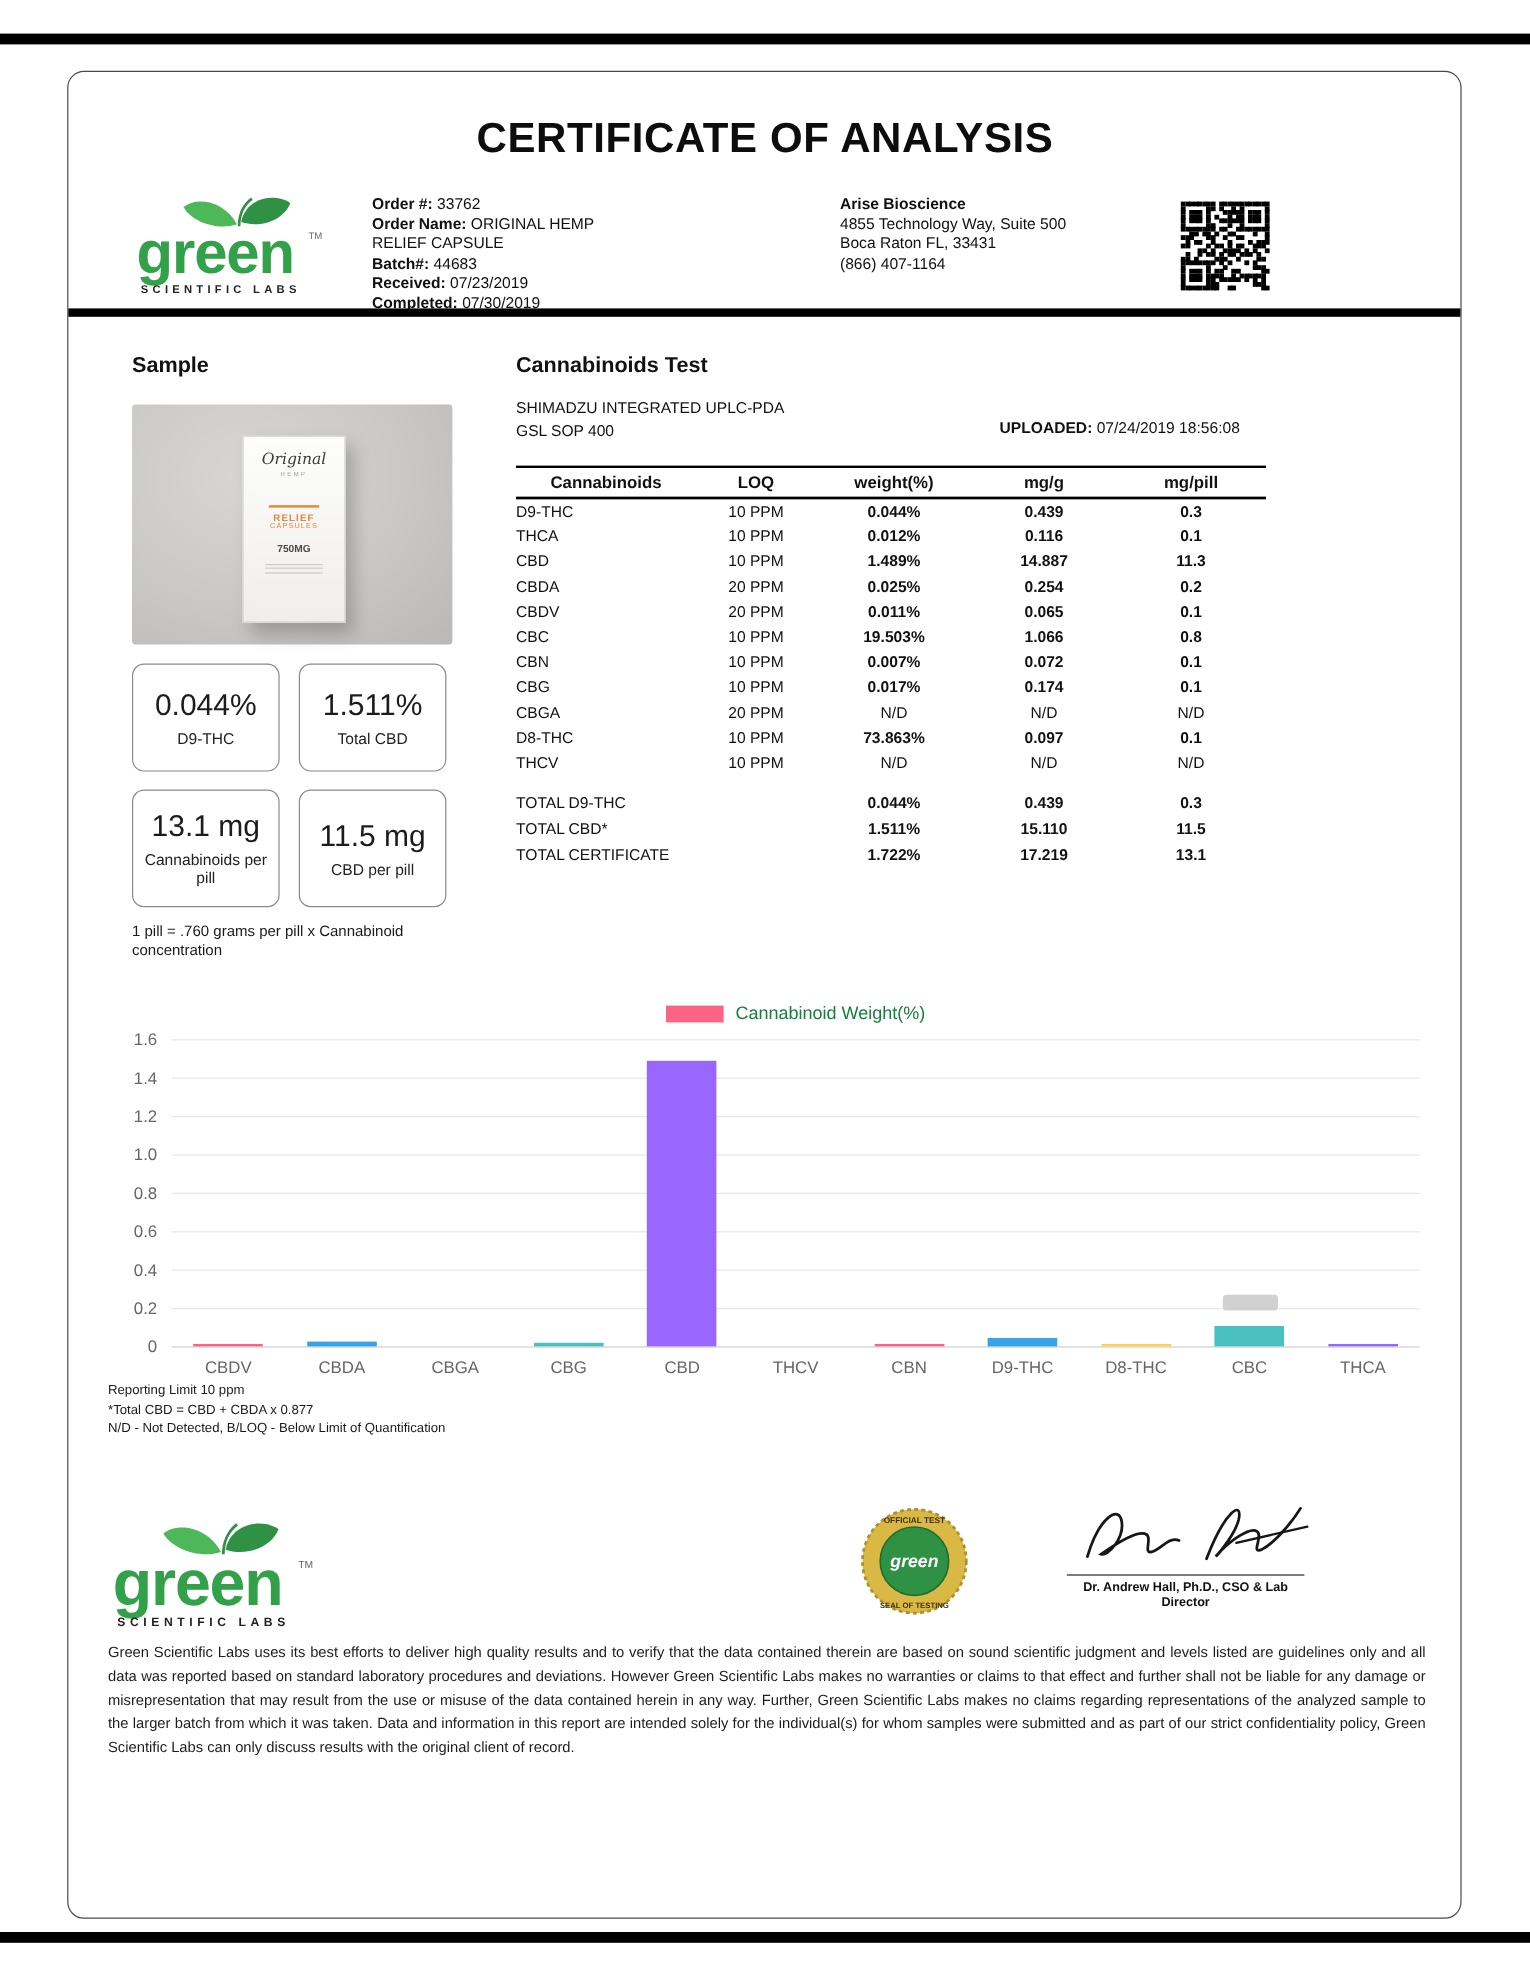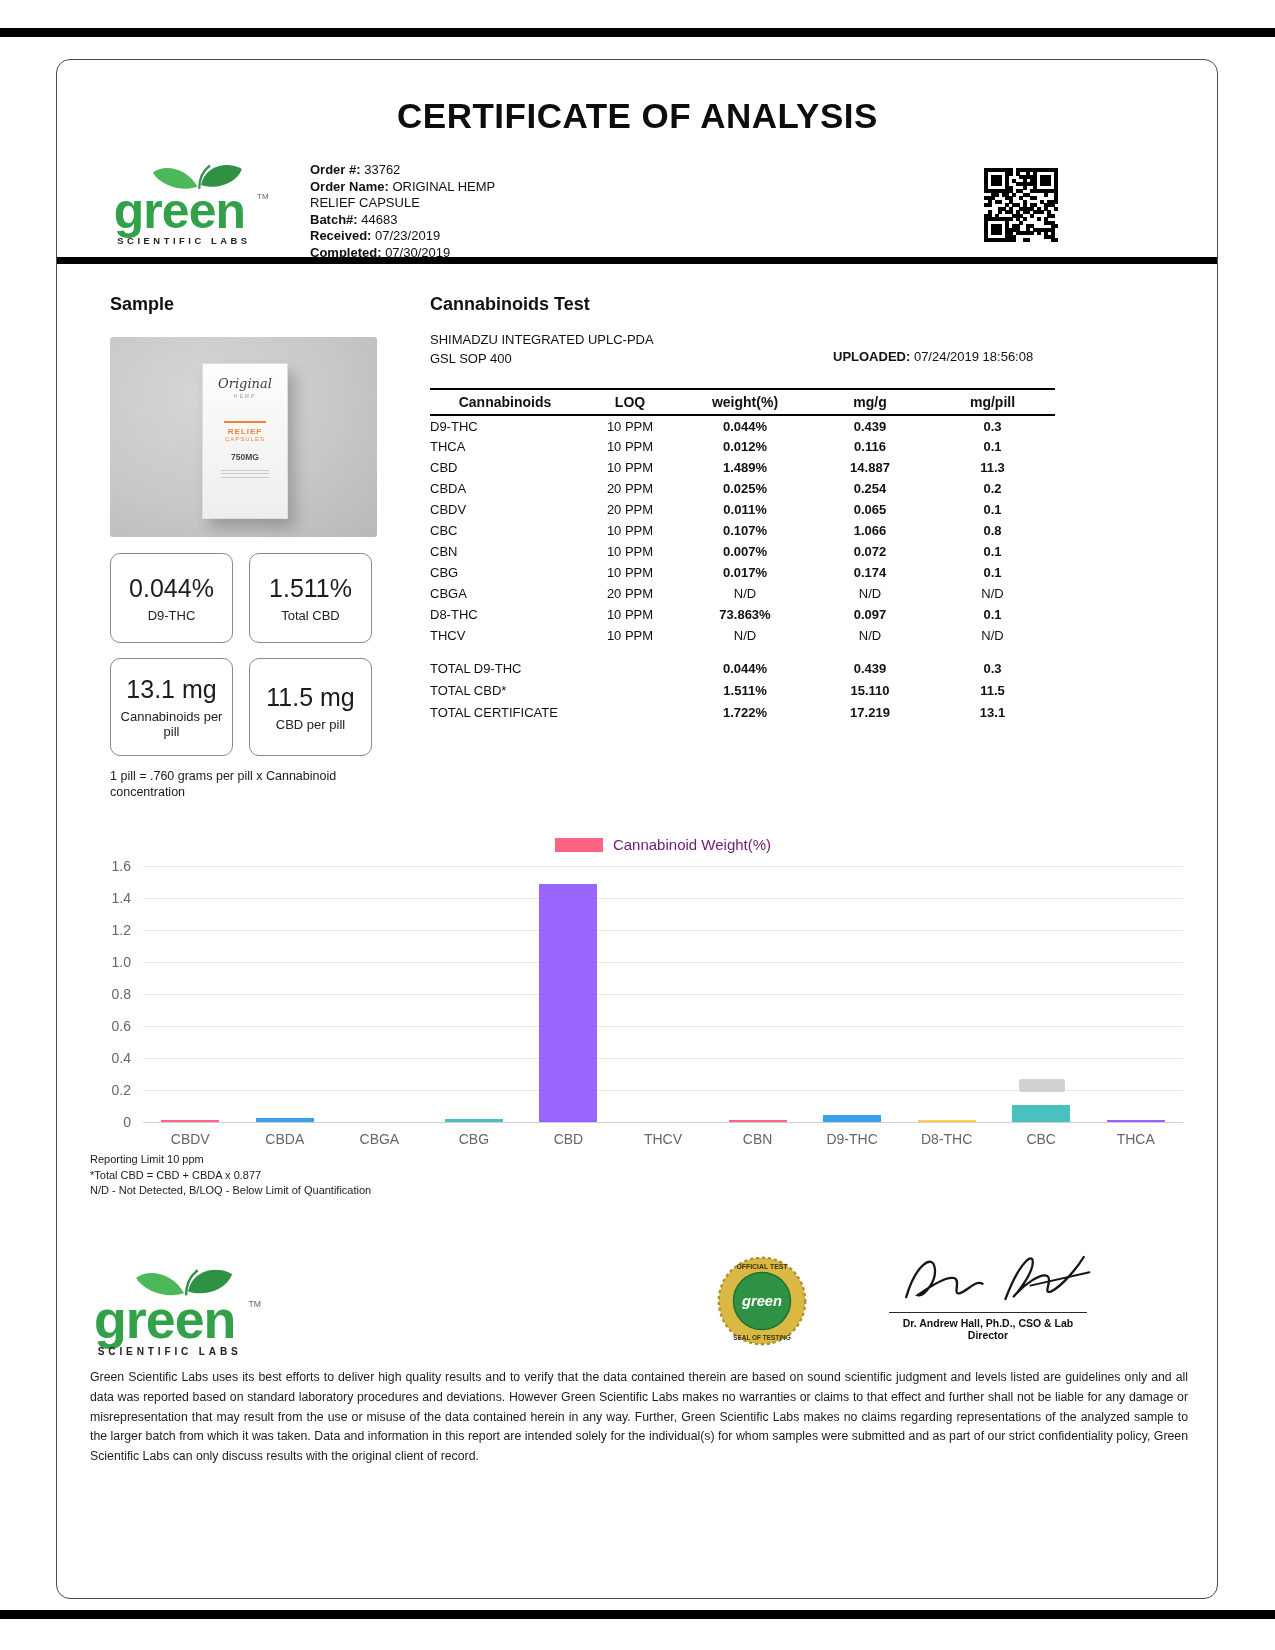--- a/index.html
+++ b/index.html
@@ -67,21 +67,21 @@
                  border-top:2px solid #000; border-bottom:2px solid #000; }
   table.coa th.col-name { text-align:center; }
   table.coa td { font-size:13px; padding:0; height:21px; text-align:center; vertical-align:middle; }
   table.coa td.col-name { text-align:left; }
   table.totals-table td { height:22px; font-size:13px; }
 
   .chart { position:absolute; left:88px; top:836px; width:1100px; }
   .chart-legend { display:flex; align-items:center; justify-content:center; gap:10px;
                   margin-left:55px; width:1040px; margin-bottom:13px; }
   .legend-swatch { width:48px; height:14px; display:inline-block; }
-  .legend-label { font-size:15px; color:#701a75; }
+  .legend-label { font-size:15px; color:#15803d; }
   .chart-body { position:relative; display:flex; }
   .y-axis { position:relative; width:55px; height:256px; }
   .ytick { position:absolute; right:12px; transform:translateY(-50%); font-size:14px; color:#666; }
   .plot { position:relative; width:1040px; height:256px; }
   .gridline { position:absolute; left:0; width:100%; height:1px; background:#e7e7e7; }
   .gridline.axis-line { background:#cfcfcf; }
   .bars { position:absolute; left:0; top:0; width:100%; height:100%; display:flex; align-items:flex-end; }
   .bar-col { flex:1; height:100%; display:flex; justify-content:center; align-items:flex-end; }
   .bar { width:58px; }
   .hover-artifact { position:absolute; left:876px; bottom:30px; width:46px; height:13px;
@@ -123,20 +123,28 @@
 
   <div class="order-info">
       <div class="info-line"><span class="bold">Order #: </span>33762</div>
       <div class="info-line"><span class="bold">Order Name: </span>ORIGINAL HEMP</div>
       <div class="info-line">RELIEF CAPSULE</div>
       <div class="info-line"><span class="bold">Batch#: </span>44683</div>
       <div class="info-line"><span class="bold">Received: </span>07/23/2019</div>
       <div class="info-line"><span class="bold">Completed: </span>07/30/2019</div>
     </div>
 
+  <div class="client-info">
+    <div class="info-line bold">Arise Bioscience</div>
+    <div>
+        <div class="info-line">4855 Technology Way, Suite 500</div>
+        <div class="info-line">Boca Raton FL, 33431</div>
+        <div class="info-line">(866) 407-1164</div>
+      </div>
+  </div>
 
   <div class="qr">
       <i style="left:0px;top:0px"></i>
       <i style="left:3.5px;top:0px"></i>
       <i style="left:7px;top:0px"></i>
       <i style="left:10.5px;top:0px"></i>
       <i style="left:14px;top:0px"></i>
       <i style="left:17.5px;top:0px"></i>
       <i style="left:21px;top:0px"></i>
       <i style="left:24.5px;top:0px"></i>
@@ -473,21 +481,21 @@
         <tr>
           <td class="col-name">CBDV</td>
           <td>20 PPM</td>
           <td class="bold">0.011%</td>
           <td class="bold">0.065</td>
           <td class="bold">0.1</td>
         </tr>
         <tr>
           <td class="col-name">CBC</td>
           <td>10 PPM</td>
-          <td class="bold">0.107%</td>
+          <td class="bold">19.503%</td>
           <td class="bold">1.066</td>
           <td class="bold">0.8</td>
         </tr>
         <tr>
           <td class="col-name">CBN</td>
           <td>10 PPM</td>
           <td class="bold">0.007%</td>
           <td class="bold">0.072</td>
           <td class="bold">0.1</td>
         </tr>

